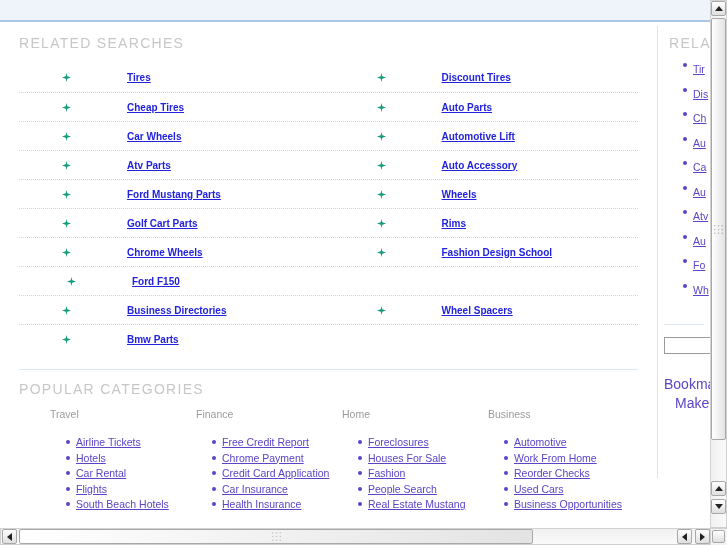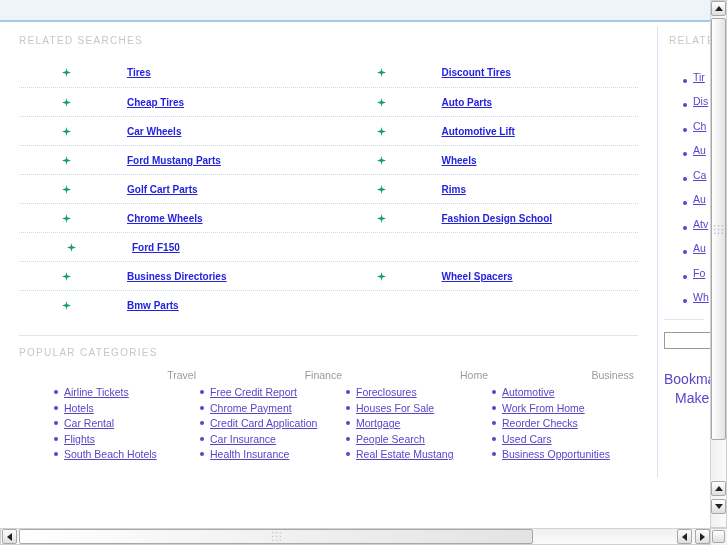--- a/index.html
+++ b/index.html
@@ -47,21 +47,21 @@
 
   
   #main {
     position: absolute;
     left: 0; top: 24px;
     width: 657px;
   }
 
   .section-label {
     color: #c7c7c7;
-    font-size: 10px;
+    font-size: 14px;
     letter-spacing: 1.3px;
     text-transform: uppercase;
     padding-left: 19px;
     padding-top: 11px;
     white-space: nowrap;
   }
 
   #related-list {
     margin: 12px 0 0 0;
     padding: 0;
@@ -104,30 +104,29 @@
 
   
   #pc-rule {
     margin: 16px 19px 0 19px;
     height: 1px;
     background: #dde7f4;
   }
   #cats {
     display: flex;
     margin: 11px 0 0 50px;
-    text-align: right;
   }
   .cat-col { width: 146px; }
   .cat-title {
     color: #9b9b9b;
     font-size: 10.5px;
     margin-bottom: 5px;
   }
   .cat-col ul {
-    margin: 4px; padding: 0; list-style: none;
+    margin: 16px; padding: 0; list-style: none;
   }
   .cat-col li {
     display: flex;
     align-items: center;
     margin-bottom: 3.5px;
   }
   .dot {
     width: 4px; height: 4px;
     border-radius: 50%;
     background: #5a45c8;
@@ -145,21 +144,21 @@
   #side {
     position: absolute;
     left: 658px; top: 24px;
     width: 52px;
     overflow: hidden;
   }
   #side .section-label { padding-left: 11px; }
   #side-list { margin: 12px 0 0 0; padding: 0; list-style: none; }
   #side-list li {
     display: flex;
-    align-items: flex-end;
+    align-items: flex-start;
     height: 24.5px;
     padding-left: 25px;
   }
   a.sidelink {
     color: #5a45c8;
     font-size: 10.5px;
     text-decoration: underline;
     white-space: nowrap;
   }
   #side-rule {
@@ -312,20 +311,38 @@
               <a class="rslink" href="#">Automotive Lift</a>
             </span>
           </li>
           <li class="rs-row">
             <span class="rs-cell">
               <span class="spark">
                 <svg width="9" height="9" viewBox="0 0 9 9">
                   <path d="M4.5 0 L5.3 3.3 L9 4.5 L5.3 5.7 L4.5 9 L3.7 5.7 L0 4.5 L3.7 3.3 Z" fill="#149c7c"></path>
                 </svg>
               </span>
+              <a class="rslink" href="#">Atv Parts</a>
+            </span>
+            <span class="rs-cell right">
+              <span class="spark">
+                <svg width="9" height="9" viewBox="0 0 9 9">
+                  <path d="M4.5 0 L5.3 3.3 L9 4.5 L5.3 5.7 L4.5 9 L3.7 5.7 L0 4.5 L3.7 3.3 Z" fill="#149c7c"></path>
+                </svg>
+              </span>
+              <a class="rslink" href="#">Auto Accessory</a>
+            </span>
+          </li>
+          <li class="rs-row">
+            <span class="rs-cell">
+              <span class="spark">
+                <svg width="9" height="9" viewBox="0 0 9 9">
+                  <path d="M4.5 0 L5.3 3.3 L9 4.5 L5.3 5.7 L4.5 9 L3.7 5.7 L0 4.5 L3.7 3.3 Z" fill="#149c7c"></path>
+                </svg>
+              </span>
               <a class="rslink" href="#">Ford Mustang Parts</a>
             </span>
             <span class="rs-cell right">
               <span class="spark">
                 <svg width="9" height="9" viewBox="0 0 9 9">
                   <path d="M4.5 0 L5.3 3.3 L9 4.5 L5.3 5.7 L4.5 9 L3.7 5.7 L0 4.5 L3.7 3.3 Z" fill="#149c7c"></path>
                 </svg>
               </span>
               <a class="rslink" href="#">Wheels</a>
             </span>
@@ -467,21 +484,21 @@
               <li>
                 <span class="dot"></span>
                 <a class="catlink" href="#">Foreclosures</a>
               </li>
               <li>
                 <span class="dot"></span>
                 <a class="catlink" href="#">Houses For Sale</a>
               </li>
               <li>
                 <span class="dot"></span>
-                <a class="catlink" href="#">Mortgage</a>
+                <a class="catlink" href="#">Fashion</a>
               </li>
               <li>
                 <span class="dot"></span>
                 <a class="catlink" href="#">People Search</a>
               </li>
               <li>
                 <span class="dot"></span>
                 <a class="catlink" href="#">Real Estate Mustang</a>
               </li>
             </ul>

